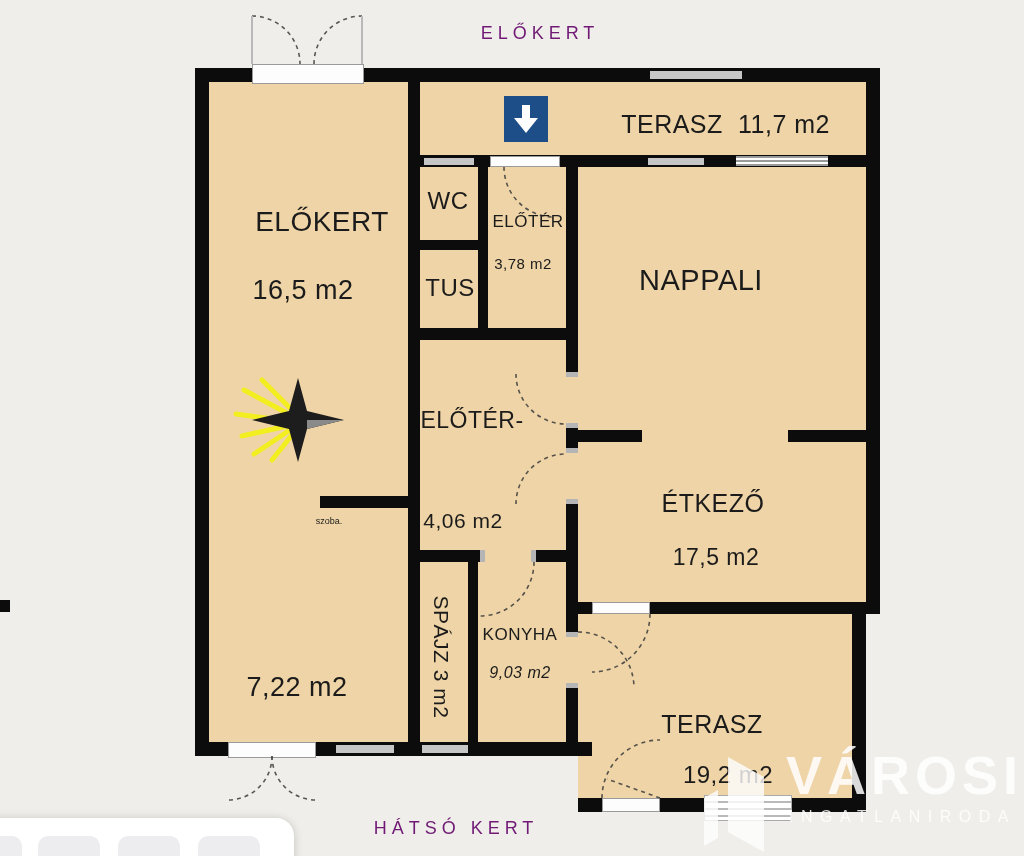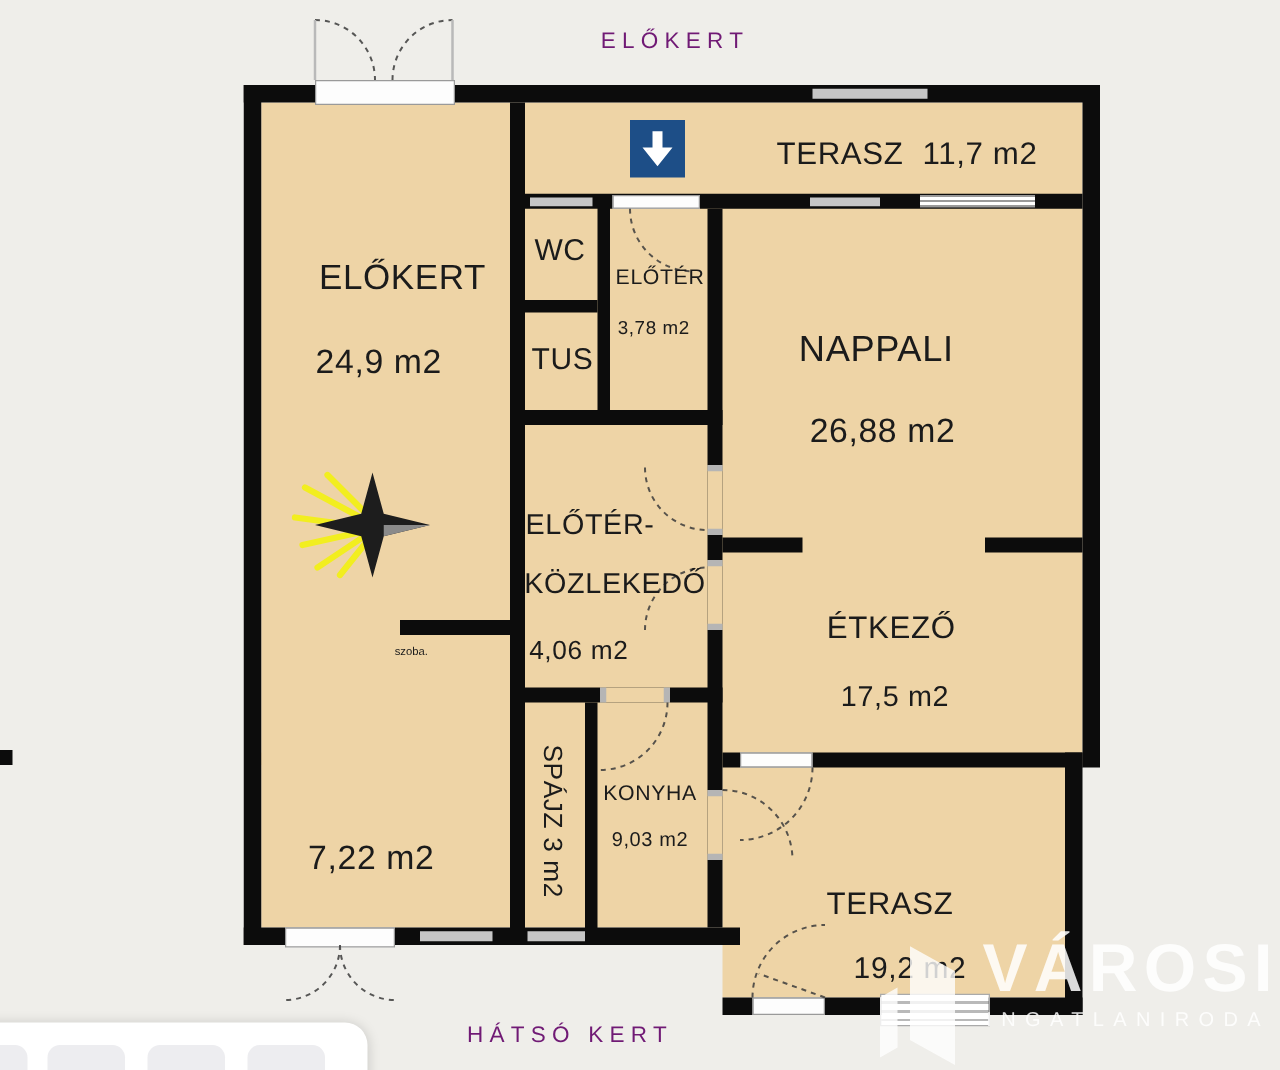--- a/index.html
+++ b/index.html
@@ -126,39 +126,37 @@
   <div class="lbl" style="left:672px;top:124px;font-size:25px;">TERASZ</div>
   <div class="lbl" style="left:784px;top:124px;font-size:25px;">11,7 m2</div>
 
   <div class="lbl" style="left:448px;top:201px;font-size:24px;">WC</div>
   <div class="lbl" style="left:450px;top:288px;font-size:24px;">TUS</div>
 
   <div class="lbl" style="left:528px;top:222px;font-size:17px;">ELŐTÉR</div>
   <div class="lbl" style="left:523px;top:263px;font-size:15px;">3,78 m2</div>
 
   <div class="lbl" style="left:322px;top:222px;font-size:28px;">ELŐKERT</div>
-  <div class="lbl" style="left:303px;top:290px;font-size:27px;">24,9 m2</div>
+  <div class="lbl" style="left:303px;top:290px;font-size:27px;">16,5 m2</div>
 
   <div class="lbl" style="left:701px;top:280px;font-size:29px;">NAPPALI</div>
-  <div class="lbl" style="left:706px;top:345px;font-size:27px;">26,88 m2</div>
 
   <div class="lbl" style="left:472px;top:420px;font-size:23px;">ELŐTÉR-</div>
-  <div class="lbl" style="left:492px;top:467px;font-size:23px;">KÖZLEKEDŐ</div>
   <div class="lbl" style="left:463px;top:521px;font-size:21px;">4,06 m2</div>
   <div class="lbl" style="left:329px;top:521px;font-size:9px;letter-spacing:0;">szoba.</div>
 
   <div class="lbl" style="left:713px;top:503px;font-size:25px;">ÉTKEZŐ</div>
   <div class="lbl" style="left:716px;top:557px;font-size:23px;">17,5 m2</div>
 
   <div class="lbl" style="left:297px;top:687px;font-size:27px;">7,22 m2</div>
 
   <div class="lbl vert" style="left:441px;top:657px;font-size:21px;">SPÁJZ 3 m2</div>
 
   <div class="lbl" style="left:520px;top:635px;font-size:17px;">KONYHA</div>
-  <div class="lbl" style="left:520px;top:673px;font-size:16px;">9,03 m2</div>
+  <div class="lbl" style="left:520px;top:673px;font-size:16px;font-style:italic;">9,03 m2</div>
 
   <div class="lbl" style="left:712px;top:724px;font-size:25px;">TERASZ</div>
   <div class="lbl" style="left:728px;top:775px;font-size:24px;">19,2 m2</div>
 
   <div class="tick"></div>
 
   <svg class="overlay" width="1024" height="856" style="opacity:.8">
     <g fill="#ffffff">
       <polygon points="728,757 764,777 764,852 728,832"></polygon>
       <polygon points="704,798 718,790 718,838 704,846"></polygon>

